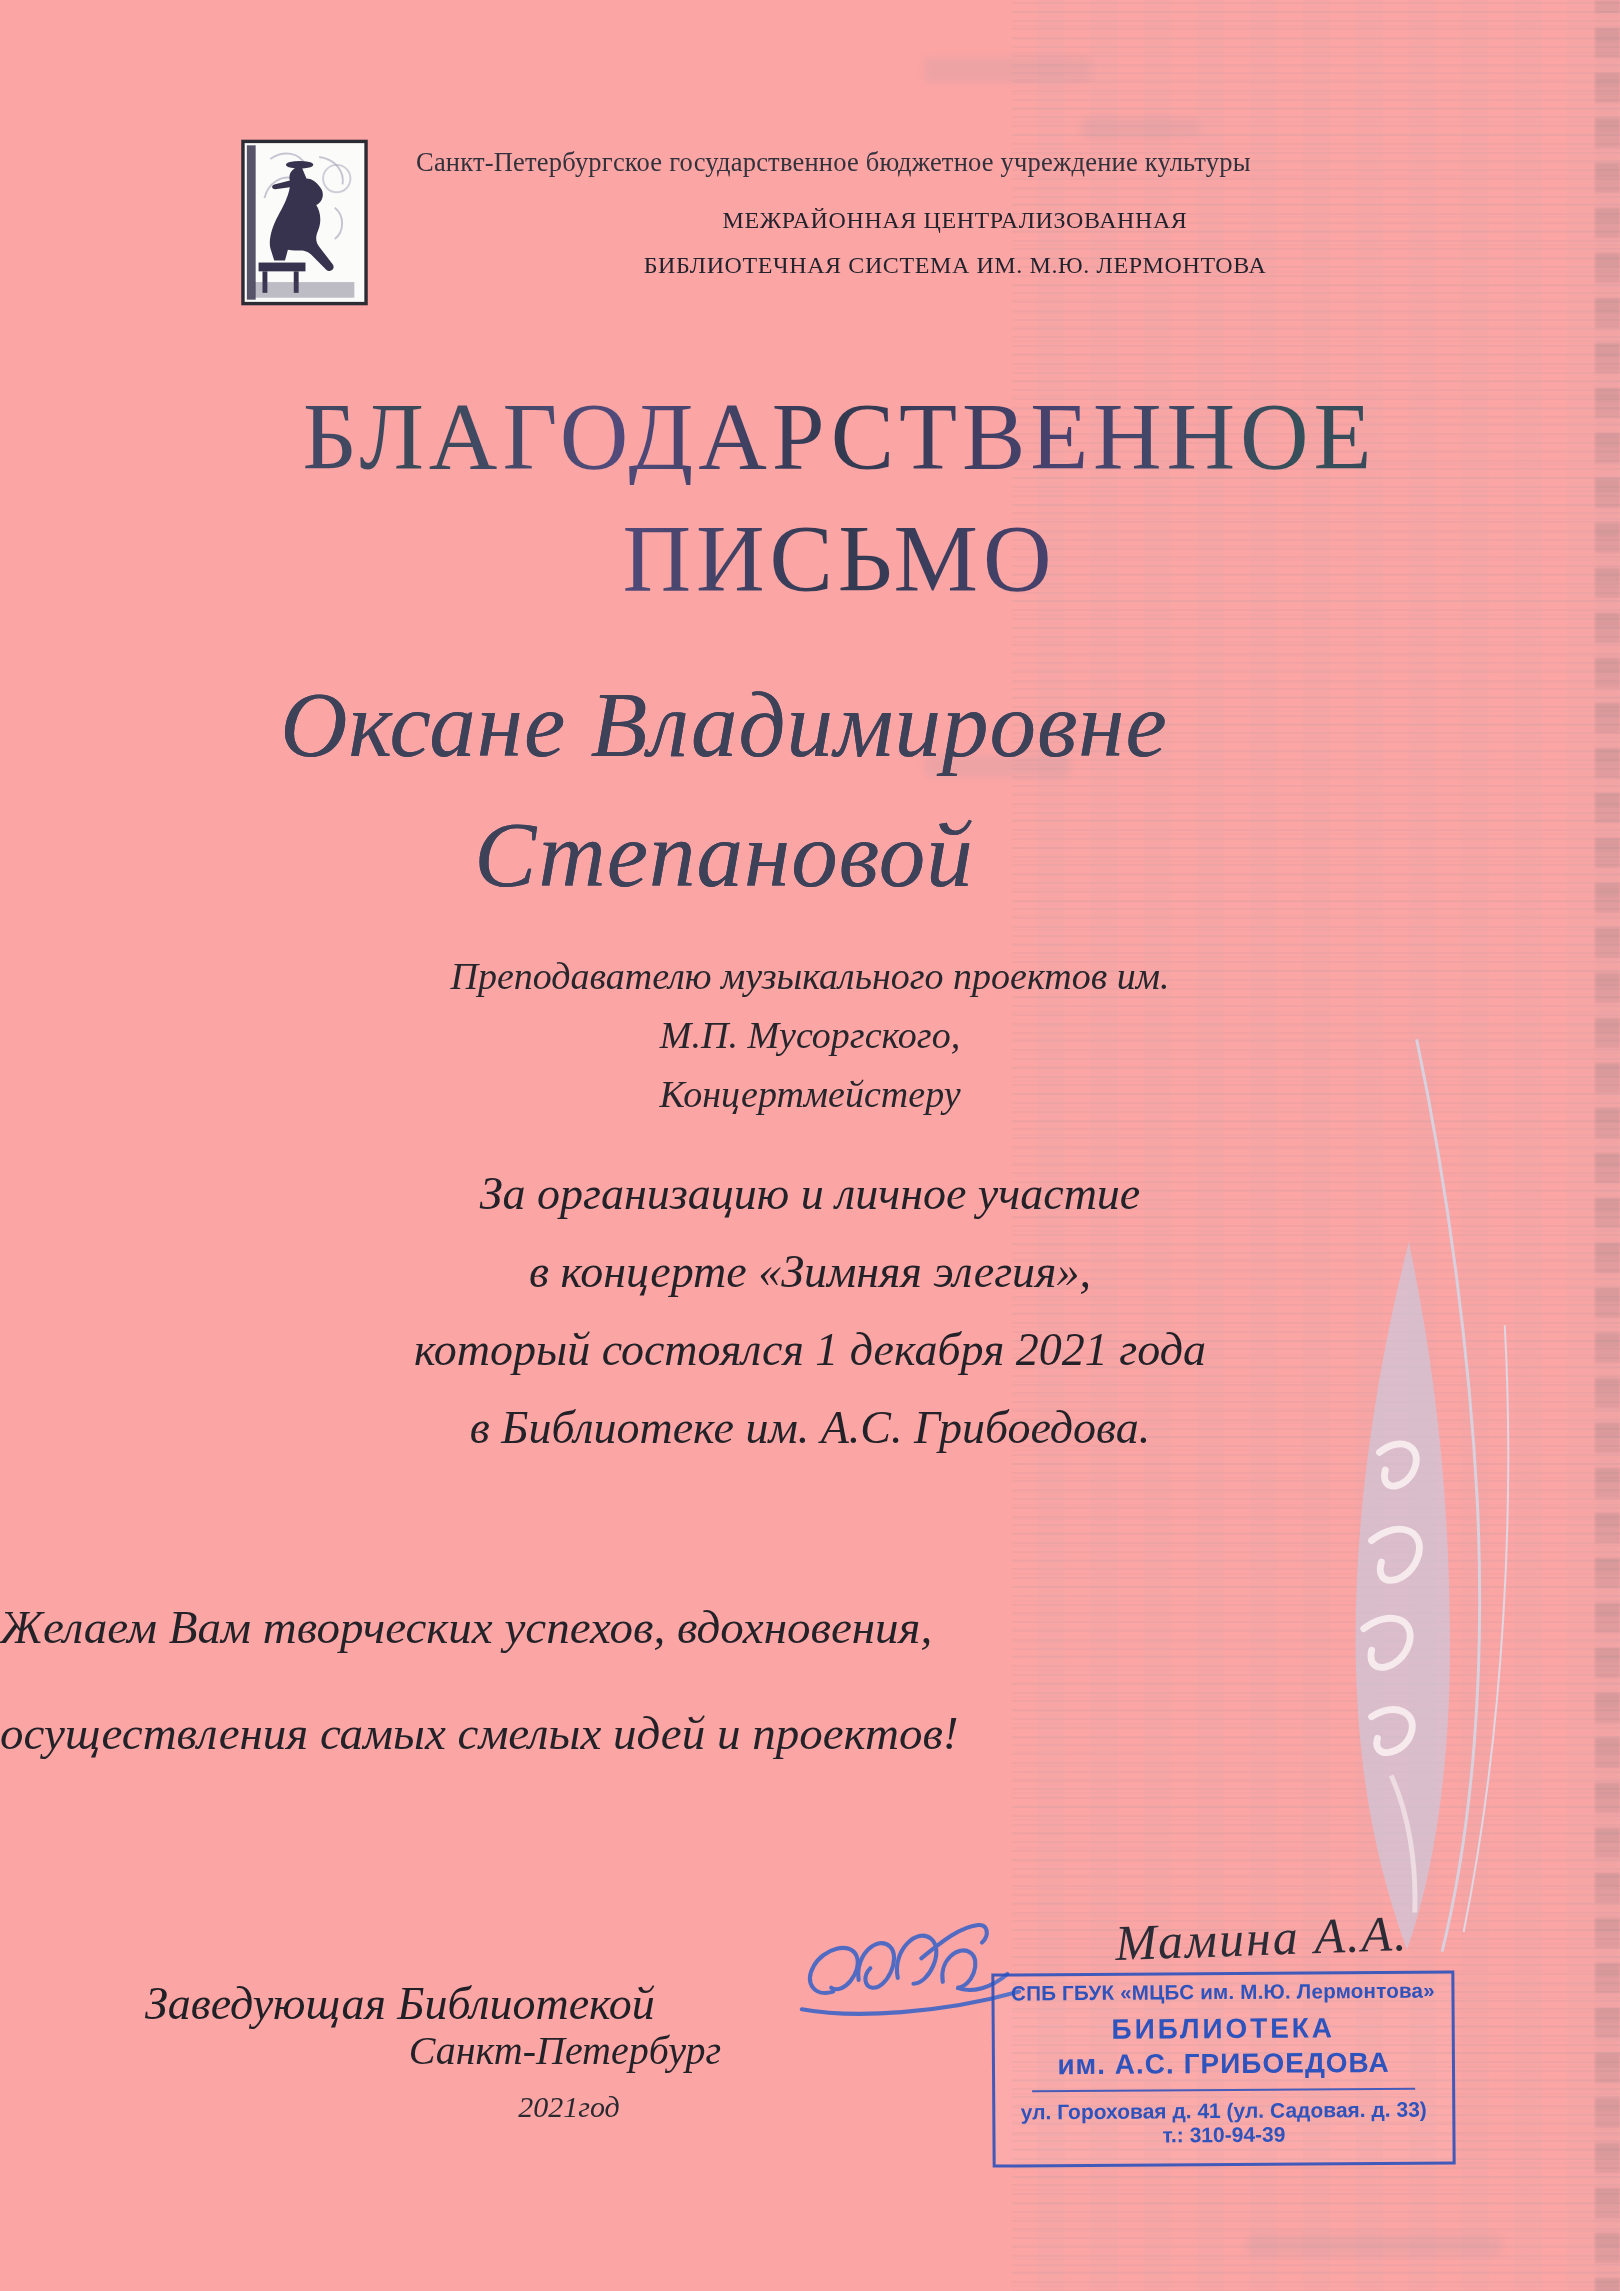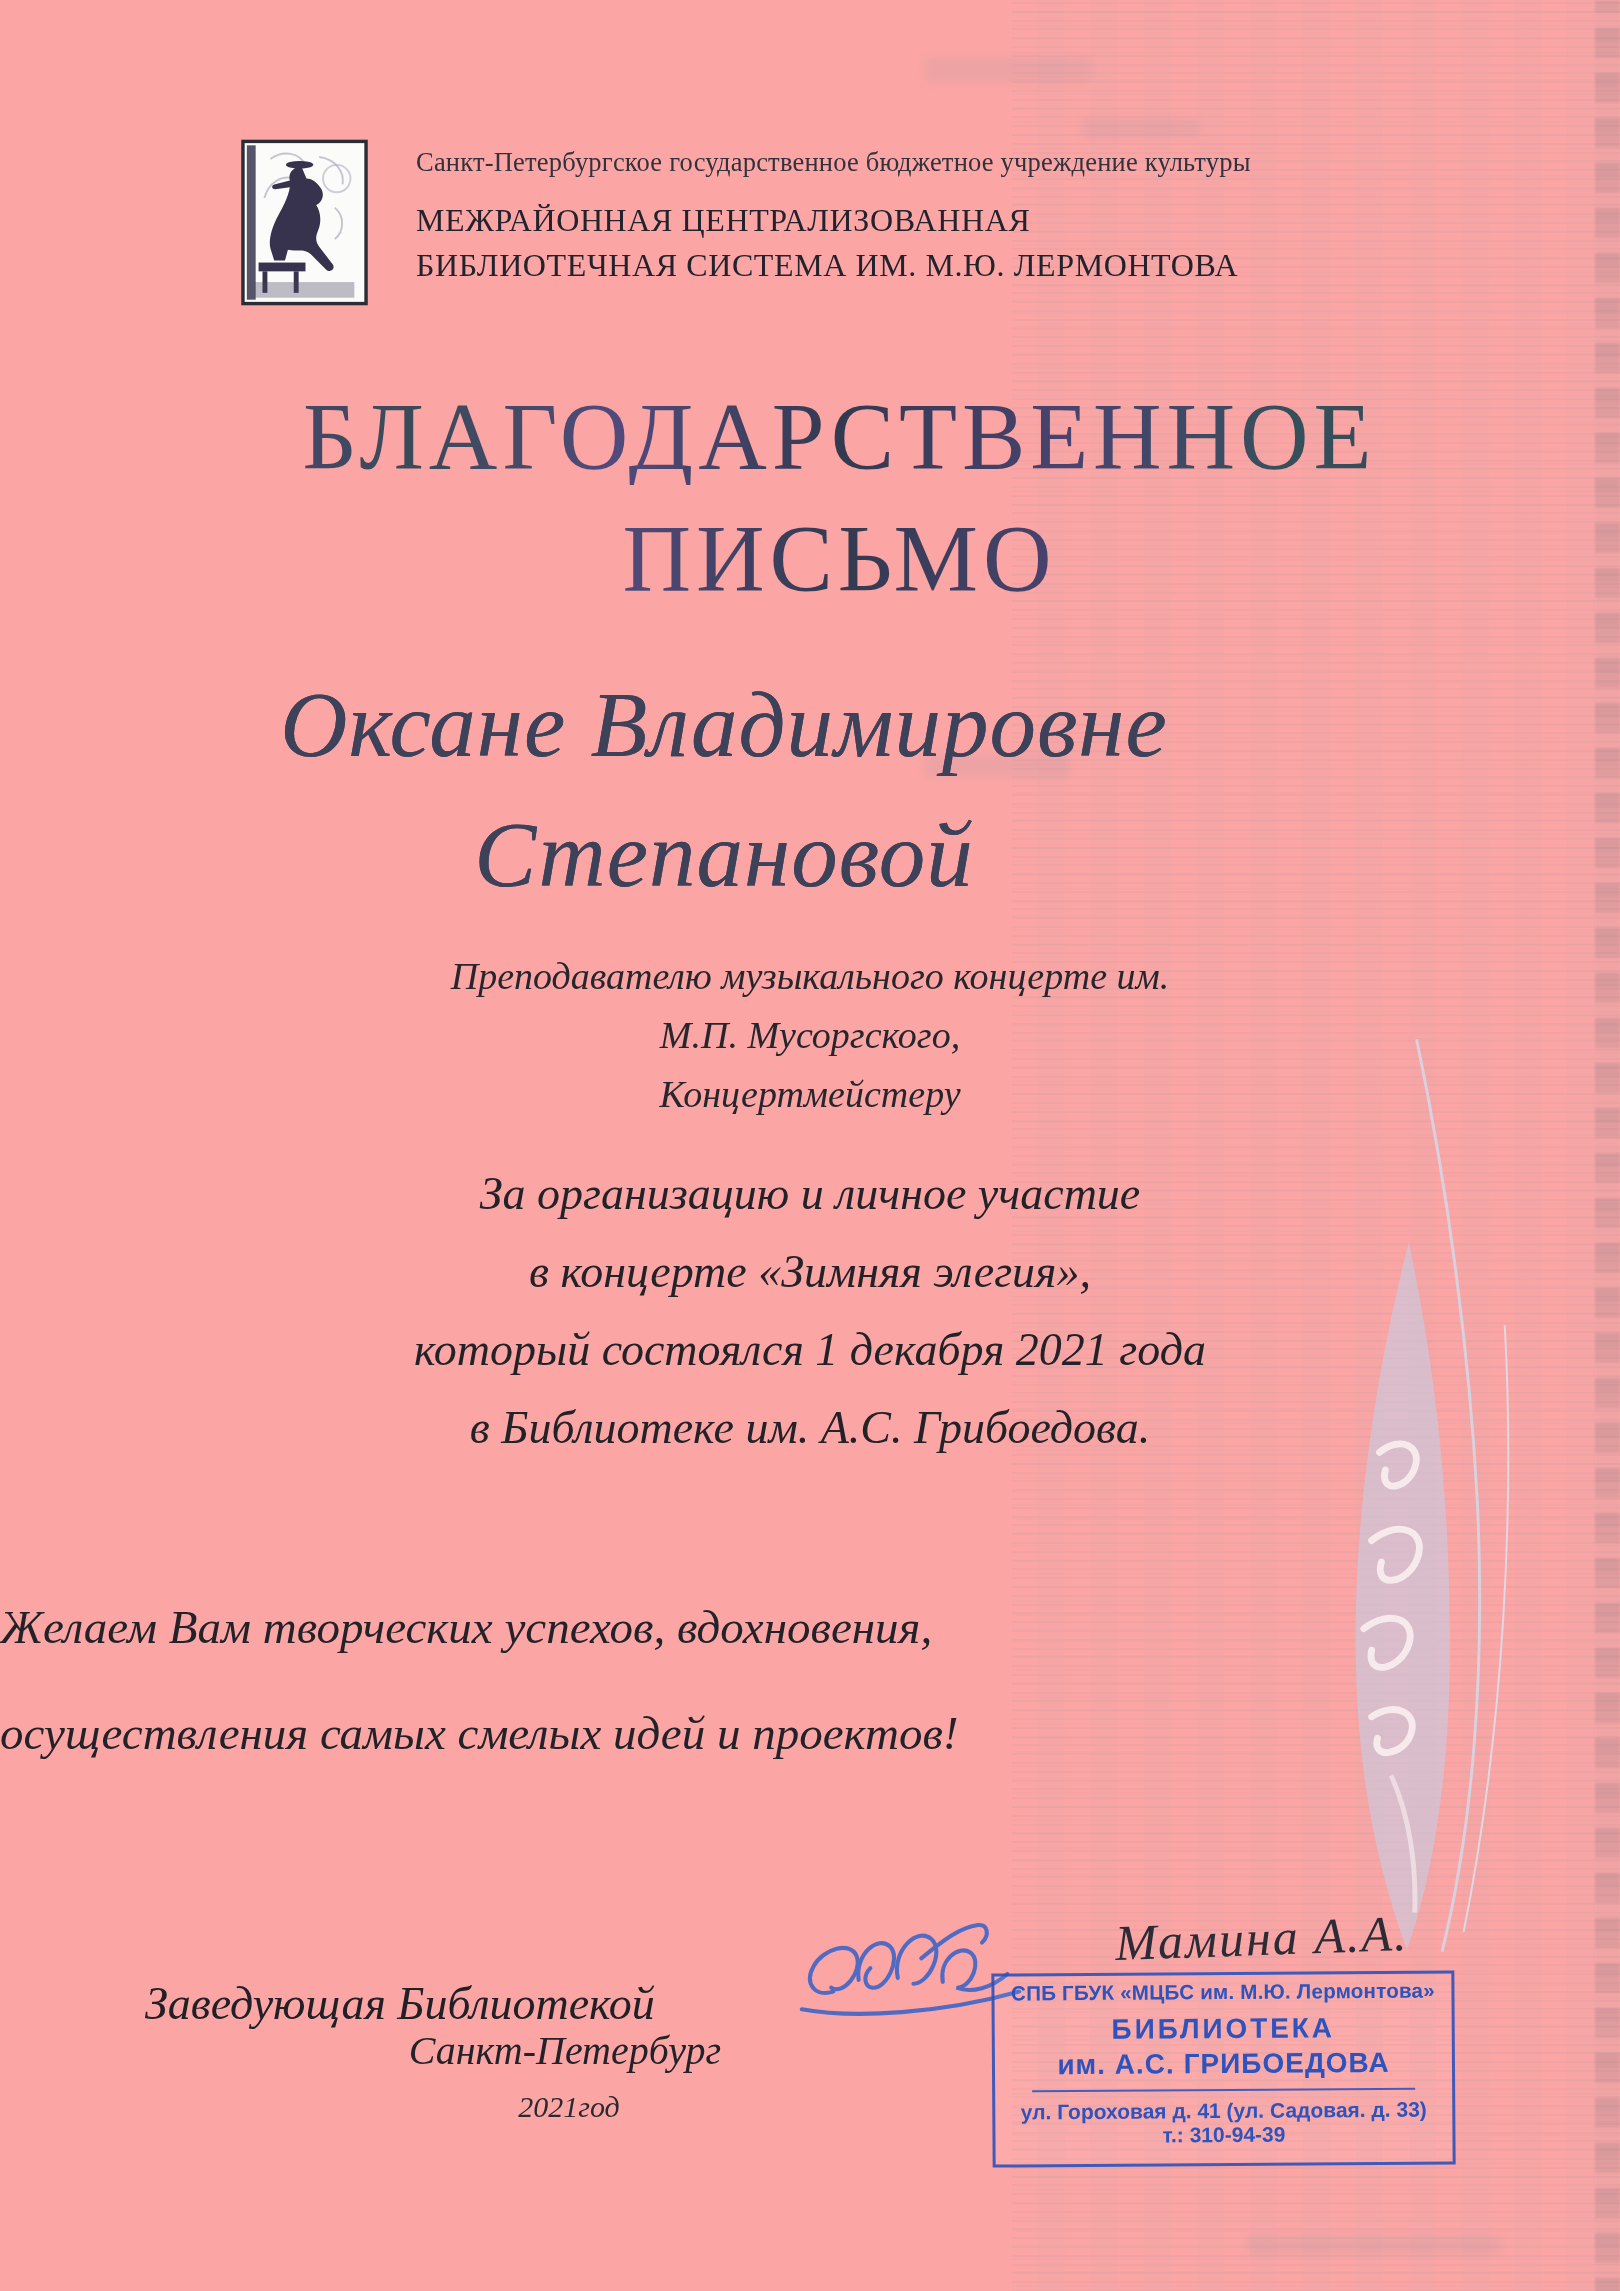--- a/index.html
+++ b/index.html
@@ -28,21 +28,21 @@
   .blotch{position:absolute;background:rgba(150,150,160,.14);filter:blur(3.9px);border-radius:5.9px;}
   .blotch.b1{right:529px;top:57px;width:167px;height:25.5px;}
   .blotch.b2{right:421px;top:118px;width:118px;height:19.6px;}
   .blotch.b3{right:549px;top:755px;width:147px;height:21.6px;}
   .blotch.b4{right:118px;top:2235px;width:255px;height:19.6px;}
 
   
   .logo{position:absolute;left:241px;top:139px;width:127px;height:167px;}
   .org-block{position:absolute;left:416px;top:145px;width:1078px;color:#2e2e38;}
   .org-type{font-size:26.5px;line-height:35px;letter-spacing:0.2px;color:#32323c;}
-  .org-name{font-size:32px;line-height:45px;letter-spacing:0.6px;color:#23232d;}
+  .org-name{font-size:24px;line-height:45px;letter-spacing:0.6px;color:#23232d;text-align:center;}
   .org-name.first{margin-top:17.6px;}
 
   
   .cert-title{
     position:absolute;left:0;width:100%;text-align:center;
     font-size:95px;letter-spacing:4.9px;line-height:1;
     padding-left:59px;box-sizing:border-box;
     color:#3d4259;
   }
   @supports ((-webkit-background-clip:text) or (background-clip:text)){
@@ -161,21 +161,21 @@
     <div class="org-name">БИБЛИОТЕЧНАЯ СИСТЕМА ИМ. М.Ю. ЛЕРМОНТОВА</div>
   </div>
 
   <div class="cert-title l1 ink-grad">БЛАГОДАРСТВЕННОЕ</div>
   <div class="cert-title l2 ink-grad">ПИСЬМО</div>
 
   <div class="recipient-name l1 ink-grad2">Оксане Владимировне</div>
   <div class="recipient-name l2 ink-grad2">Степановой</div>
 
   <div class="position-block">
-    <div>Преподавателю музыкального концерте им.</div>
+    <div>Преподавателю музыкального проектов им.</div>
     <div>М.П. Мусоргского,</div>
     <div>Концертмейстеру</div>
   </div>
 
   <div class="citation-block">
     <div>За организацию и личное участие</div>
     <div>в концерте «Зимняя элегия»,</div>
     <div>который состоялся 1 декабря 2021 года</div>
     <div>в Библиотеке им. А.С. Грибоедова.</div>
   </div>

